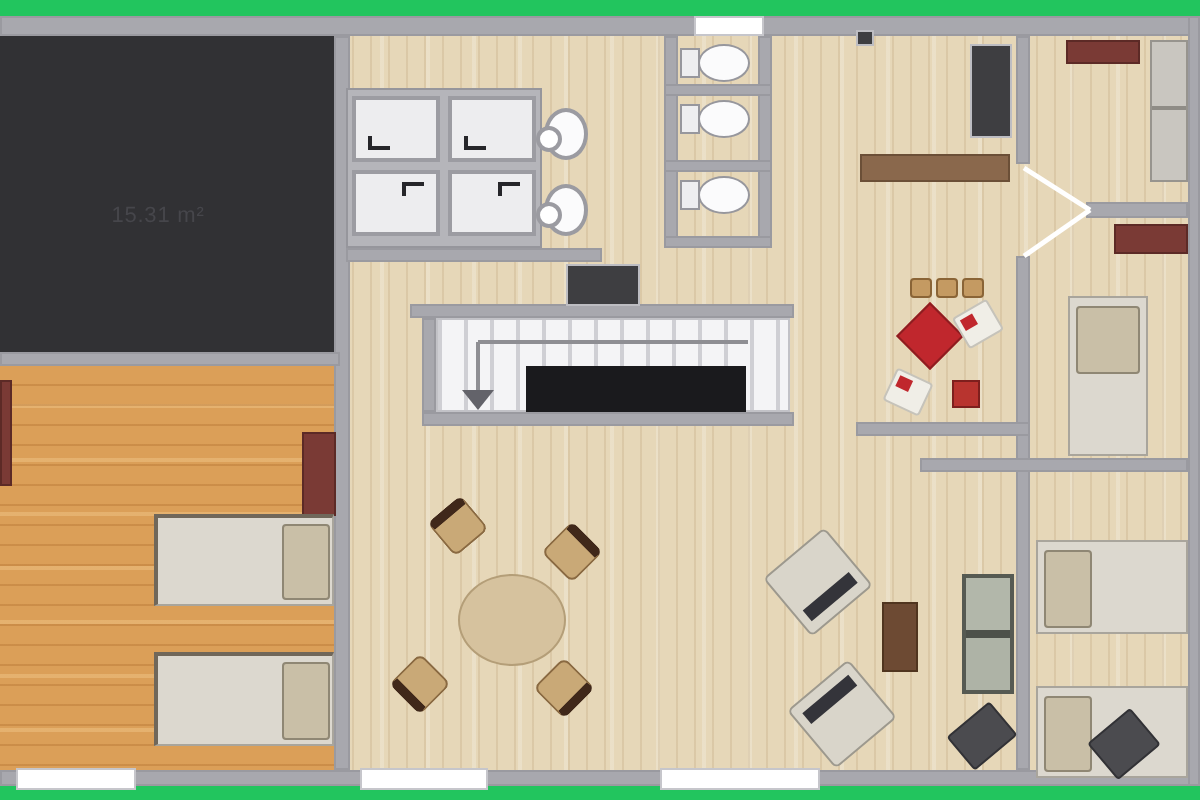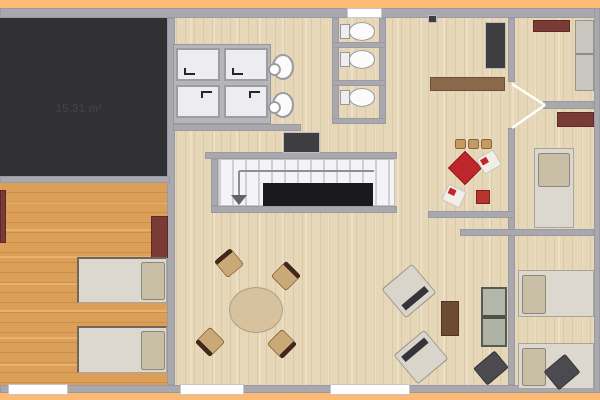--- a/index.html
+++ b/index.html
@@ -1,16 +1,16 @@
 <!DOCTYPE html>
 <html style="--wall: #a8a8ae; --floor-light: #e6d7b8; --floor-orange: #db9f58; --dark-room: #313134; --red-furniture: #7a3a35; --kids-red: #c0272d; --stair-void: #1a1a1d; --bed-body: #dcd8cf; --pillow: #c9bfa7;"><head>
 <meta charset="utf-8">
 <style>
   html,body{margin:0;padding:0;background:#fff;font-family:"Liberation Sans",sans-serif;}
-  #plan{position:relative;width:600px;height:400px;background:#fdba74;overflow:hidden;}
+  #plan{position:relative;width:600px;height:400px;background:#22c55e;overflow:hidden;}
   #plan div,#plan span,#plan svg,#plan i{position:absolute;box-sizing:border-box;}
   .wall{background:var(--wall,#a8a8ae);box-shadow:inset 0 0 0 1px rgba(0,0,0,.08);}
   .floor-v{background-color:var(--floor-light,#e6d7b8);
     background-image:repeating-linear-gradient(90deg,rgba(150,110,60,.14) 0 1px,rgba(0,0,0,0) 1px 9px),
     repeating-linear-gradient(90deg,rgba(255,255,255,.22) 0 2px,rgba(0,0,0,0) 2px 23px);}
   .floor-h{background-color:var(--floor-orange,#db9f58);
     background-image:repeating-linear-gradient(0deg,rgba(140,70,10,.20) 0 1px,rgba(0,0,0,0) 1px 10px),
     repeating-linear-gradient(0deg,rgba(255,225,170,.28) 0 2px,rgba(0,0,0,0) 2px 27px);}
   .darkroom{background:var(--dark-room,#313134);}
   .arealabel{left:18px;top:84px;width:122px;text-align:center;font-size:11px;letter-spacing:.4px;color:#46464b;}

